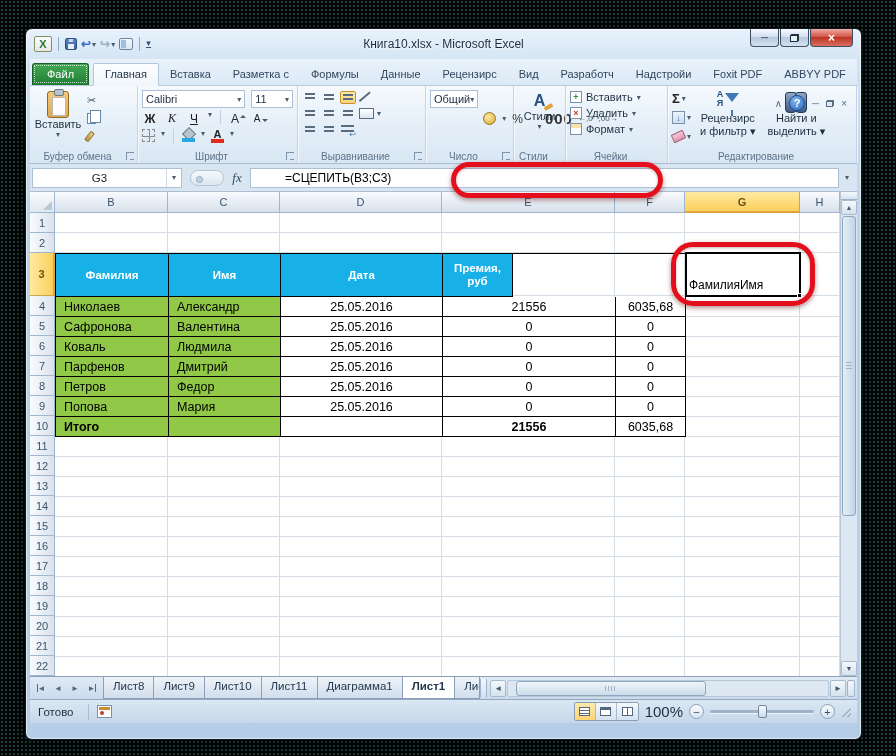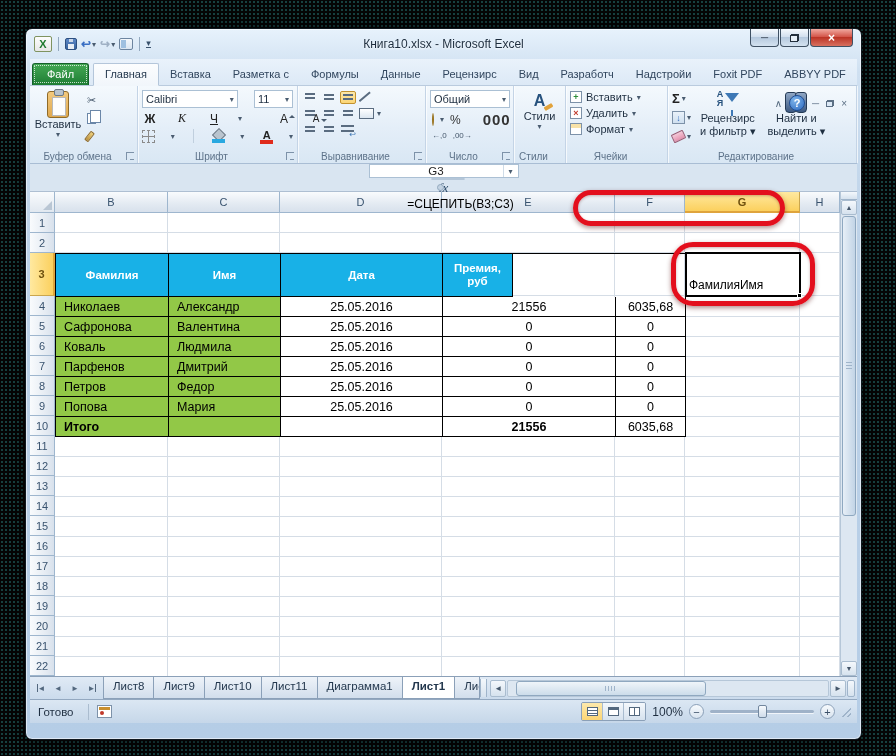--- a/index.html
+++ b/index.html
@@ -80,21 +80,21 @@
   .clipboard::after { content:""; position:absolute; left:6px; top:-3px; width:8px; height:5px; background:#b9c4ce; border:1px solid #6d7a86; border-radius:2px; }
   .clip-mini { display:flex; flex-direction:column; gap:3px; padding-top:3px; }
   .mini-ico { width:18px; height:15px; display:flex; align-items:center; font-size:11px; color:#4a5c70; }
   .copy-ico { position:relative; width:9px; height:11px; border:1px solid #6b87a8; background:#fff; }
   .copy-ico::before { content:""; position:absolute; left:2px; top:-4px; width:9px; height:11px; border:1px solid #6b87a8; background:#fff; }
   .brush-ico { width:5px; height:11px; background:linear-gradient(#f0d27c,#bb8f3a); border:1px solid #8f6a28; transform:rotate(38deg); border-radius:1px; }
 
   .g-font { width:160px; display:flex; flex-direction:column; gap:2px; }
   .combo { background:#fff; border:1px solid #abc0d4; height:18px; display:flex; align-items:center; justify-content:space-between;
            padding:0 3px; font-size:11px; color:#1e2e40; }
-  .font-row { display:flex; gap:16px; align-items:center; }
+  .font-row { display:flex; gap:6px; align-items:flex-start; }
   .fbtn { height:17px; min-width:16px; display:flex; align-items:center; justify-content:center; font-size:12px; color:#222; }
   .fsep { width:1px; height:14px; background:#c0cfde; margin:0 2px; }
   .bold-k { font-weight:bold; }
   .ital-k { font-style:italic; font-family:"Liberation Serif", serif; }
   .under-k { text-decoration:underline; }
   .grow-a { font-size:12px; position:relative; padding-right:4px; }
   .grow-a::after { content:""; position:absolute; right:-1px; top:2px; border:3px solid transparent; border-bottom-color:#4a5c70; }
   .shrink-a { font-size:10px; position:relative; padding-right:4px; }
   .shrink-a::after { content:""; position:absolute; right:-1px; bottom:2px; border:3px solid transparent; border-top-color:#4a5c70; }
   .border-ico { width:13px; height:13px; border:1px dashed #8a8a8a; position:relative; }
@@ -114,21 +114,21 @@
   .al.top::before { top:1px; } .al.mid::before { top:2px; } .al.bot::before { bottom:1px; }
   .al.hl { background:linear-gradient(#fde9ac,#fbd575); border:1px solid #c2922f; border-radius:2px; }
   .orient-ico { width:15px; height:13px; position:relative; overflow:hidden; }
   .orient-ico::before { content:""; position:absolute; left:1px; bottom:2px; width:14px; height:2px; background:#5a6c80; transform:rotate(-40deg); transform-origin:left bottom; }
   .merge-ico { width:15px; height:11px; border:1px solid #5a6c80; background:linear-gradient(#fff,#dce6f0); }
   .wrap-ico { width:15px; height:13px; position:relative; }
   .wrap-ico::before { content:""; position:absolute; left:1px; top:2px; right:1px; height:7px;
                       background:repeating-linear-gradient(to bottom,#5a6c80 0 2px,transparent 2px 5px); }
   .wrap-ico::after { content:"↩"; position:absolute; right:-1px; bottom:-3px; font-size:8px; color:#3e78b5; }
 
-  .g-num { width:88px; display:flex; flex-direction:column; gap:3px; }
+  .g-num { width:88px; display:flex; flex-direction:row; gap:3px; }
   .num-row { display:flex; gap:6px; align-items:center; padding-left:2px; }
   .coin-ico { width:13px; height:13px; border-radius:50%; background:radial-gradient(circle at 40% 35%,#ffe9a0,#d8a73a); border:1px solid #9a7420; }
   .pct { font-size:12px; color:#333; }
   .thou { font-size:15px; font-weight:bold; color:#333; letter-spacing:1px;margin-left:16px; }
   .dec { font-size:8px; color:#44566a; }
 
   .g-styles { width:52px; display:flex; flex-direction:column; align-items:center; justify-content:flex-start; padding-top:6px; }
   .styles-ico { font-size:16px; font-weight:bold; color:#27527e; position:relative; line-height:18px; }
   .styles-ico::after { content:""; position:absolute; right:-8px; bottom:1px; width:9px; height:4px; background:#e2a33c; border-radius:1px; transform:rotate(-30deg); }
 
@@ -151,21 +151,21 @@
   .sortico .funnel { position:absolute; right:0; top:3px; width:0; height:0; border-left:7px solid transparent; border-right:7px solid transparent;
                      border-top:9px solid #3e78b5; }
   .sortico .funnel::after { content:""; position:absolute; left:-1px; top:8px; width:2px; height:6px; background:#3e78b5; }
   .binoc { position:relative; width:24px; height:20px; margin-top:2px; }
   .binoc::before, .binoc::after { content:""; position:absolute; top:0; width:10px; height:19px; background:linear-gradient(#8fa6c4,#3d5a82);
                                   border:1px solid #253a55; border-radius:3px 3px 4px 4px; }
   .binoc::before { left:1px; } .binoc::after { right:1px; }
   .two-line { font-size:11px; color:#1e2e40; text-align:center; line-height:13px; white-space:nowrap; }
 
   
-  .formulabar { height:28px; background:#d9e5f1; border-bottom:1px solid #aebfd2; display:flex; align-items:center; padding:0 2px; position:relative;flex-direction:column; }
+  .formulabar { height:28px; background:#d9e5f1; border-bottom:1px solid #aebfd2; display:flex; align-items:center; padding:0 2px; position:relative; }
   .namebox { width:150px; height:20px; background:#fff; border:1px solid #abc0d4; display:flex; align-items:center; }
   .namebox .nb-text { flex:1; font-size:11.5px; color:#222; text-align:center; }
   .nb-arrow { width:15px; height:100%; border-left:1px solid #cfdce8; display:flex; align-items:center; justify-content:center; font-size:8px; color:#4a5c70; }
   .fml-pill { width:34px; height:16px; margin-left:8px; border-radius:8px; background:linear-gradient(#f6fafd,#dce6f0); border:1px solid #b4c6d8; position:relative; }
   .fml-pill::before { content:""; position:absolute; left:5px; top:5px; width:5px; height:5px; border-radius:50%; background:#c2d2e2; border:1px solid #93a9bf; }
   .fx { width:26px; text-align:center; font-family:"Liberation Serif", serif; font-style:italic; font-size:13px; color:#2c4a68; }
   .fml-region { flex:1; height:20px; background:#fff; border:1px solid #abc0d4; position:relative; display:flex; align-items:center; }
   .fml-text { padding-left:34px; font-size:12px; color:#000; position:relative; z-index:6; }
   .fml-chevron { width:16px; text-align:center; font-size:8px; color:#4a5c70; }
   .oval { position:absolute; border:5px solid #e30f1d; border-radius:18px; box-shadow:0 2px 5px rgba(80,0,0,.45), inset 0 1px 3px rgba(80,0,0,.3); z-index:5; }
@@ -246,21 +246,21 @@
   .macro-ico::after { content:""; position:absolute; left:2px; bottom:2px; width:4px; height:4px; border-radius:50%; background:#c0392b; }
   .status-right { position:absolute; right:6px; display:flex; align-items:center; gap:6px; }
   .viewbtns { display:flex; border:1px solid #8ba0b8; border-radius:2px; overflow:hidden; }
   .vbtn { width:21px; height:17px; display:flex; align-items:center; justify-content:center; background:linear-gradient(#f4f8fc,#d6e2ee); border-right:1px solid #a9bccf; }
   .vbtn:last-child { border-right:none; }
   .vbtn.on { background:linear-gradient(#fde9ac,#fbd575); }
   .vico { width:11px; height:9px; border:1px solid #53687e; background:#fff; }
   .vico.grid { background:repeating-linear-gradient(#fff 0 2px,#53687e 2px 3px), #fff; }
   .vico.page { border-top:3px solid #53687e; }
   .vico.brk  { background:linear-gradient(90deg,#fff 0 4px,#53687e 4px 5px,#fff 5px); }
-  .zoom-label { font-size:12px; color:#1e2e40; }
+  .zoom-label { font-size:15px; color:#1e2e40; }
   .zbtn { width:15px; height:15px; border-radius:50%; background:linear-gradient(#f7fafd,#d9e4ef); border:1px solid #8ba0b8; color:#3c5068;
           font-size:11px; line-height:12px; display:flex; align-items:center; justify-content:center; }
   .ztrack { width:104px; height:3px; background:#9fb2c8; border-radius:2px; position:relative; box-shadow:0 1px 0 rgba(255,255,255,.7); }
   .zthumb { position:absolute; left:48px; top:-5px; width:9px; height:13px; background:linear-gradient(#f7fafd,#cfdcea); border:1px solid #72879e; border-radius:2px; }
   .grip { width:10px; height:10px; background:
           linear-gradient(135deg, transparent 0 50%, #9fb4ca 50% 60%, transparent 60% 75%, #9fb4ca 75% 85%, transparent 85%); }
 </style>
 </head>
 <body>
 

